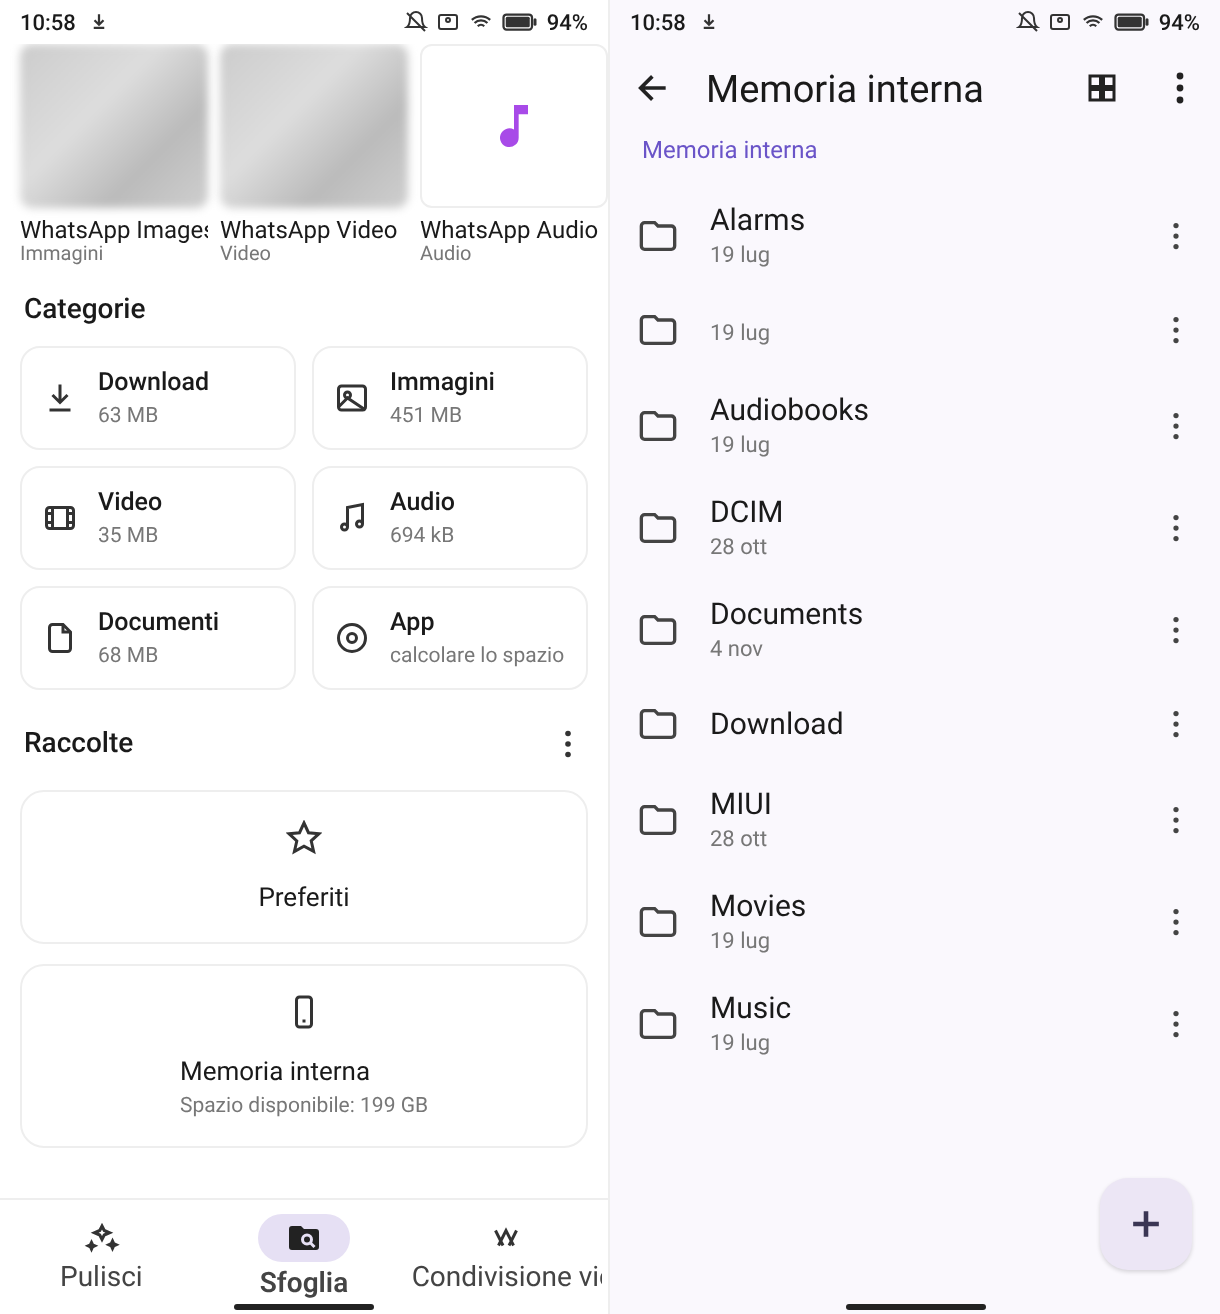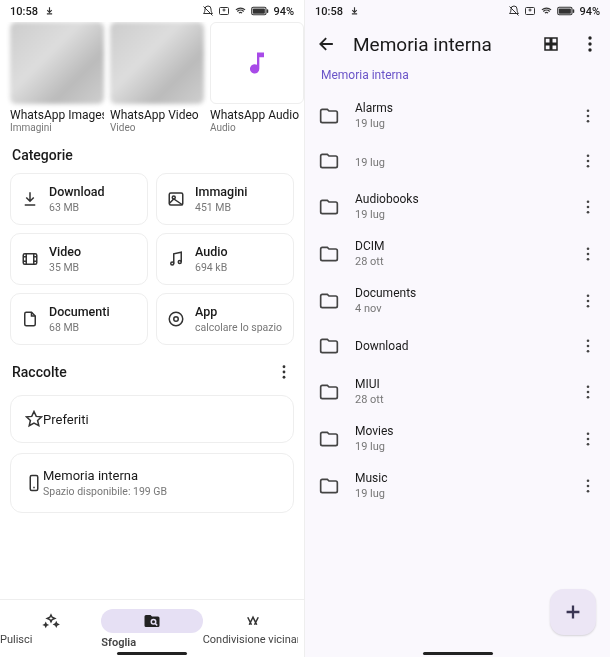--- a/index.html
+++ b/index.html
@@ -49,33 +49,34 @@
   .cat {
     background: #fff; border: 1px solid #eee; border-radius: 10px;
     padding: 10px 10px; display: flex; align-items: center; gap: 10px;
     box-shadow: 0 0 0 rgba(0,0,0,0);
   }
   .cat .txt .t { font-size: 12.5px; font-weight: 500; }
   .cat .txt .s { font-size: 10.5px; color: #777; margin-top: 2px; white-space: nowrap; overflow: hidden; max-width: 90px;}
 
   .pill {
     background: #fff; border: 1px solid #eee; border-radius: 12px;
-    padding: 14px 14px; display: flex; align-items: center; gap: 0;
+    padding: 14px 14px; display: flex; align-items: center; gap: 14px;
     margin-bottom: 10px;
+    flex-direction: column;
   }
   .pill .t { font-size: 13px; }
   .pill .s { font-size: 10.5px; color: #777; margin-top: 2px; }
 
   
   .navbar {
     height: 58px; border-top: 1px solid #eee; display: flex;
   }
   .nav-item {
-    flex: 1; display: flex; flex-direction: column; justify-content: center;
-    gap: 3px; font-size: 11px; color: #444;
+    flex: 1; display: flex; flex-direction: column; align-items: center; justify-content: center;
+    gap: 3px; font-size: 14px; color: #444;
   }
   .nav-item.active .icbox {
     background: #e6e0f4; border-radius: 14px; padding: 3px 14px;
   }
   .gesture-bar {
     position: absolute; bottom: 2px; left: 50%; transform: translateX(-50%);
     width: 70px; height: 3px; background: #222; border-radius: 3px;
   }
 
   
@@ -83,21 +84,21 @@
     display: flex; align-items: center; gap: 16px; padding: 8px 12px 10px;
   }
   .rp-title { font-size: 19px; font-weight: 400; flex: 1; }
   .breadcrumb { padding: 0 16px 6px; font-size: 12px; color: #6a54c8; }
 
   .folder-list { flex: 1; overflow: hidden; padding: 4px 6px 0 6px; }
   .folder-row {
     display: flex; align-items: center; gap: 16px; padding: 9px 8px;
   }
   .folder-row .info { flex: 1; }
-  .folder-row .name { font-size: 12px; }
+  .folder-row .name { font-size: 15px; }
   .folder-row .date { font-size: 11px; color: #777; margin-top: 2px; }
   .dots { color: #555; padding: 6px; }
 
   .fab {
     position: absolute; right: 14px; bottom: 22px;
     width: 46px; height: 46px; border-radius: 14px;
     background: #ece6f5; display: flex; align-items: center; justify-content: center;
     box-shadow: 0 1px 2px rgba(0,0,0,.15);
   }
 

